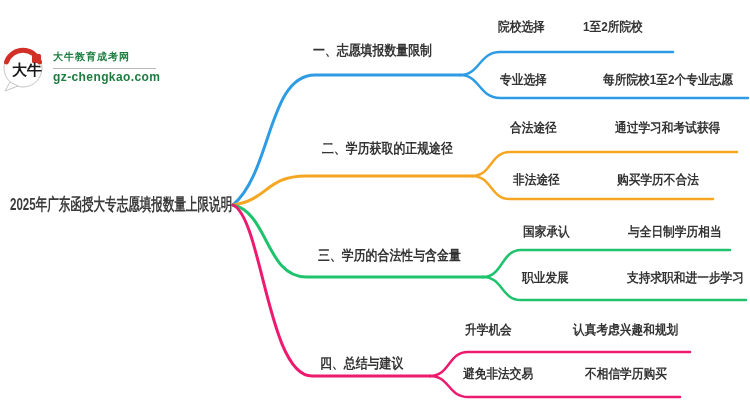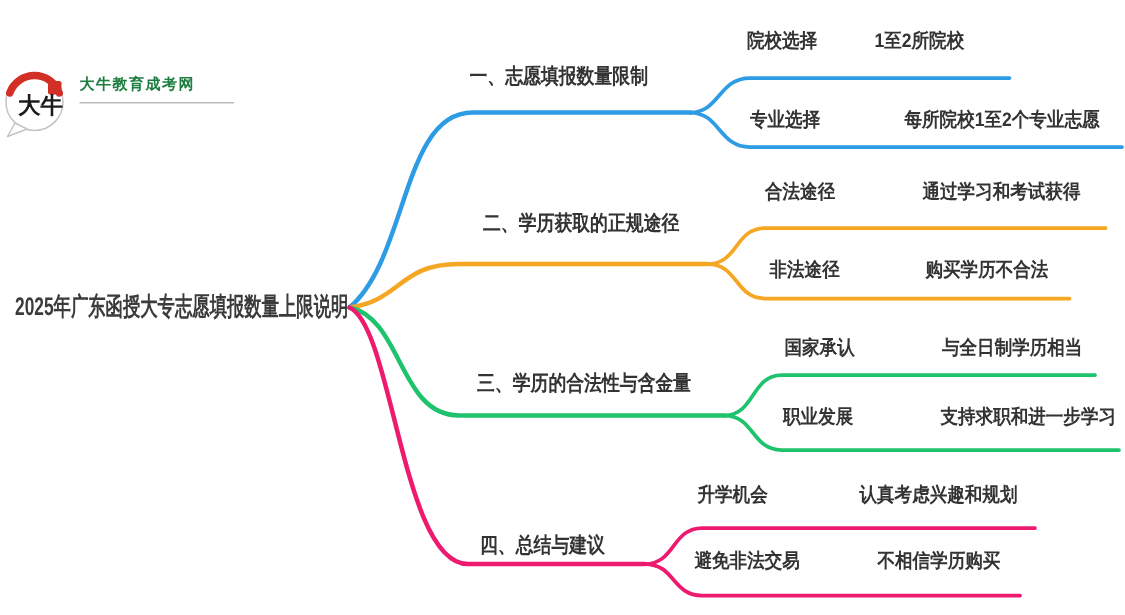--- a/index.html
+++ b/index.html
@@ -67,20 +67,21 @@
     <svg class="logo-icon" width="48" height="50" viewBox="0 0 48 50">
       <circle cx="23" cy="24" r="19" fill="#ffffff" stroke="#c4c4c4" stroke-width="1"></circle>
       <path d="M 10 38 L 5 47 L 18 42 Z" fill="#ffffff" stroke="#c4c4c4" stroke-width="1" stroke-linejoin="round"></path>
       <path d="M 6.5 18 A 17.5 17.5 0 0 1 39.5 18" stroke="#d22f27" stroke-width="5" fill="none" stroke-linecap="round"></path>
       <rect x="32" y="10" width="9" height="9" rx="1.5" fill="#d22f27"></rect>
       <text x="12" y="31" font-size="15" font-weight="700" fill="#1a1a1a">大牛</text>
     </svg>
     <div class="logo-text">
       <div class="logo-name">大牛教育成考网</div>
       <div class="logo-divider"></div>
+      <div class="logo-url">gz-chengkao.com</div>
     </div>
   </div>
 
   <div class="node title" style="left:10px; top:194px;">2025年广东函授大专志愿填报数量上限说明</div>
 
   <div class="node branch-label" style="left:313px; top:40px;">一、志愿填报数量限制</div>
   <div class="node child-label" style="left:498px; top:17px;">院校选择</div>
   <div class="node child-value" style="left:583px; top:17px;">1至2所院校</div>
   <div class="node child-label" style="left:500px; top:70px;">专业选择</div>
   <div class="node child-value" style="left:603px; top:70px;">每所院校1至2个专业志愿</div>

